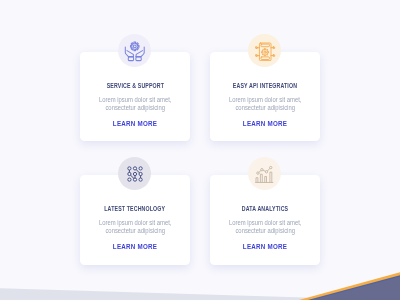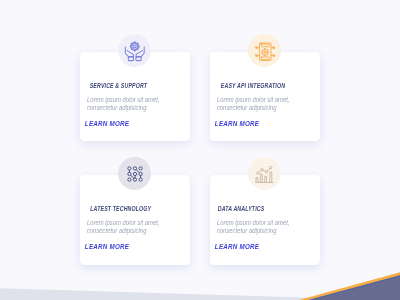--- a/index.html
+++ b/index.html
@@ -4,21 +4,21 @@
 <style>
   html,body{margin:0;padding:0;}
   body{width:400px;height:300px;overflow:hidden;background:#f8f8fd;
        font-family:"Liberation Sans",sans-serif;position:relative;
        -webkit-font-smoothing:antialiased;}
   .stage{position:absolute;inset:0;overflow:hidden;}
   .deco{position:absolute;left:0;top:0;width:400px;height:300px;}
   .card{position:absolute;background:#fff;border-radius:4.5px;
         box-shadow:0 3px 9px rgba(108,116,190,0.16);}
 
-  .txt{position:absolute;left:0;right:0;text-align:left;font-style:italic;}
+  .txt{position:absolute;left:0;right:0;text-align:center;}
   .txt > span{display:inline-block;white-space:nowrap;transform-origin:center;}
 
   .title{top:22px;}
   .title > span{font-size:7px;font-weight:bold;color:#3e4779;letter-spacing:0.2px;transform:scaleX(0.748);}
 
   .body{top:44px;}
   .body > span{font-size:7px;color:#9ca5b7;transform:scaleX(0.84);line-height:7.6px;}
 
   .cta{top:60px;}
   .cta > span{font-size:7.6px;font-weight:bold;color:#3b3fd6;letter-spacing:.3px;

